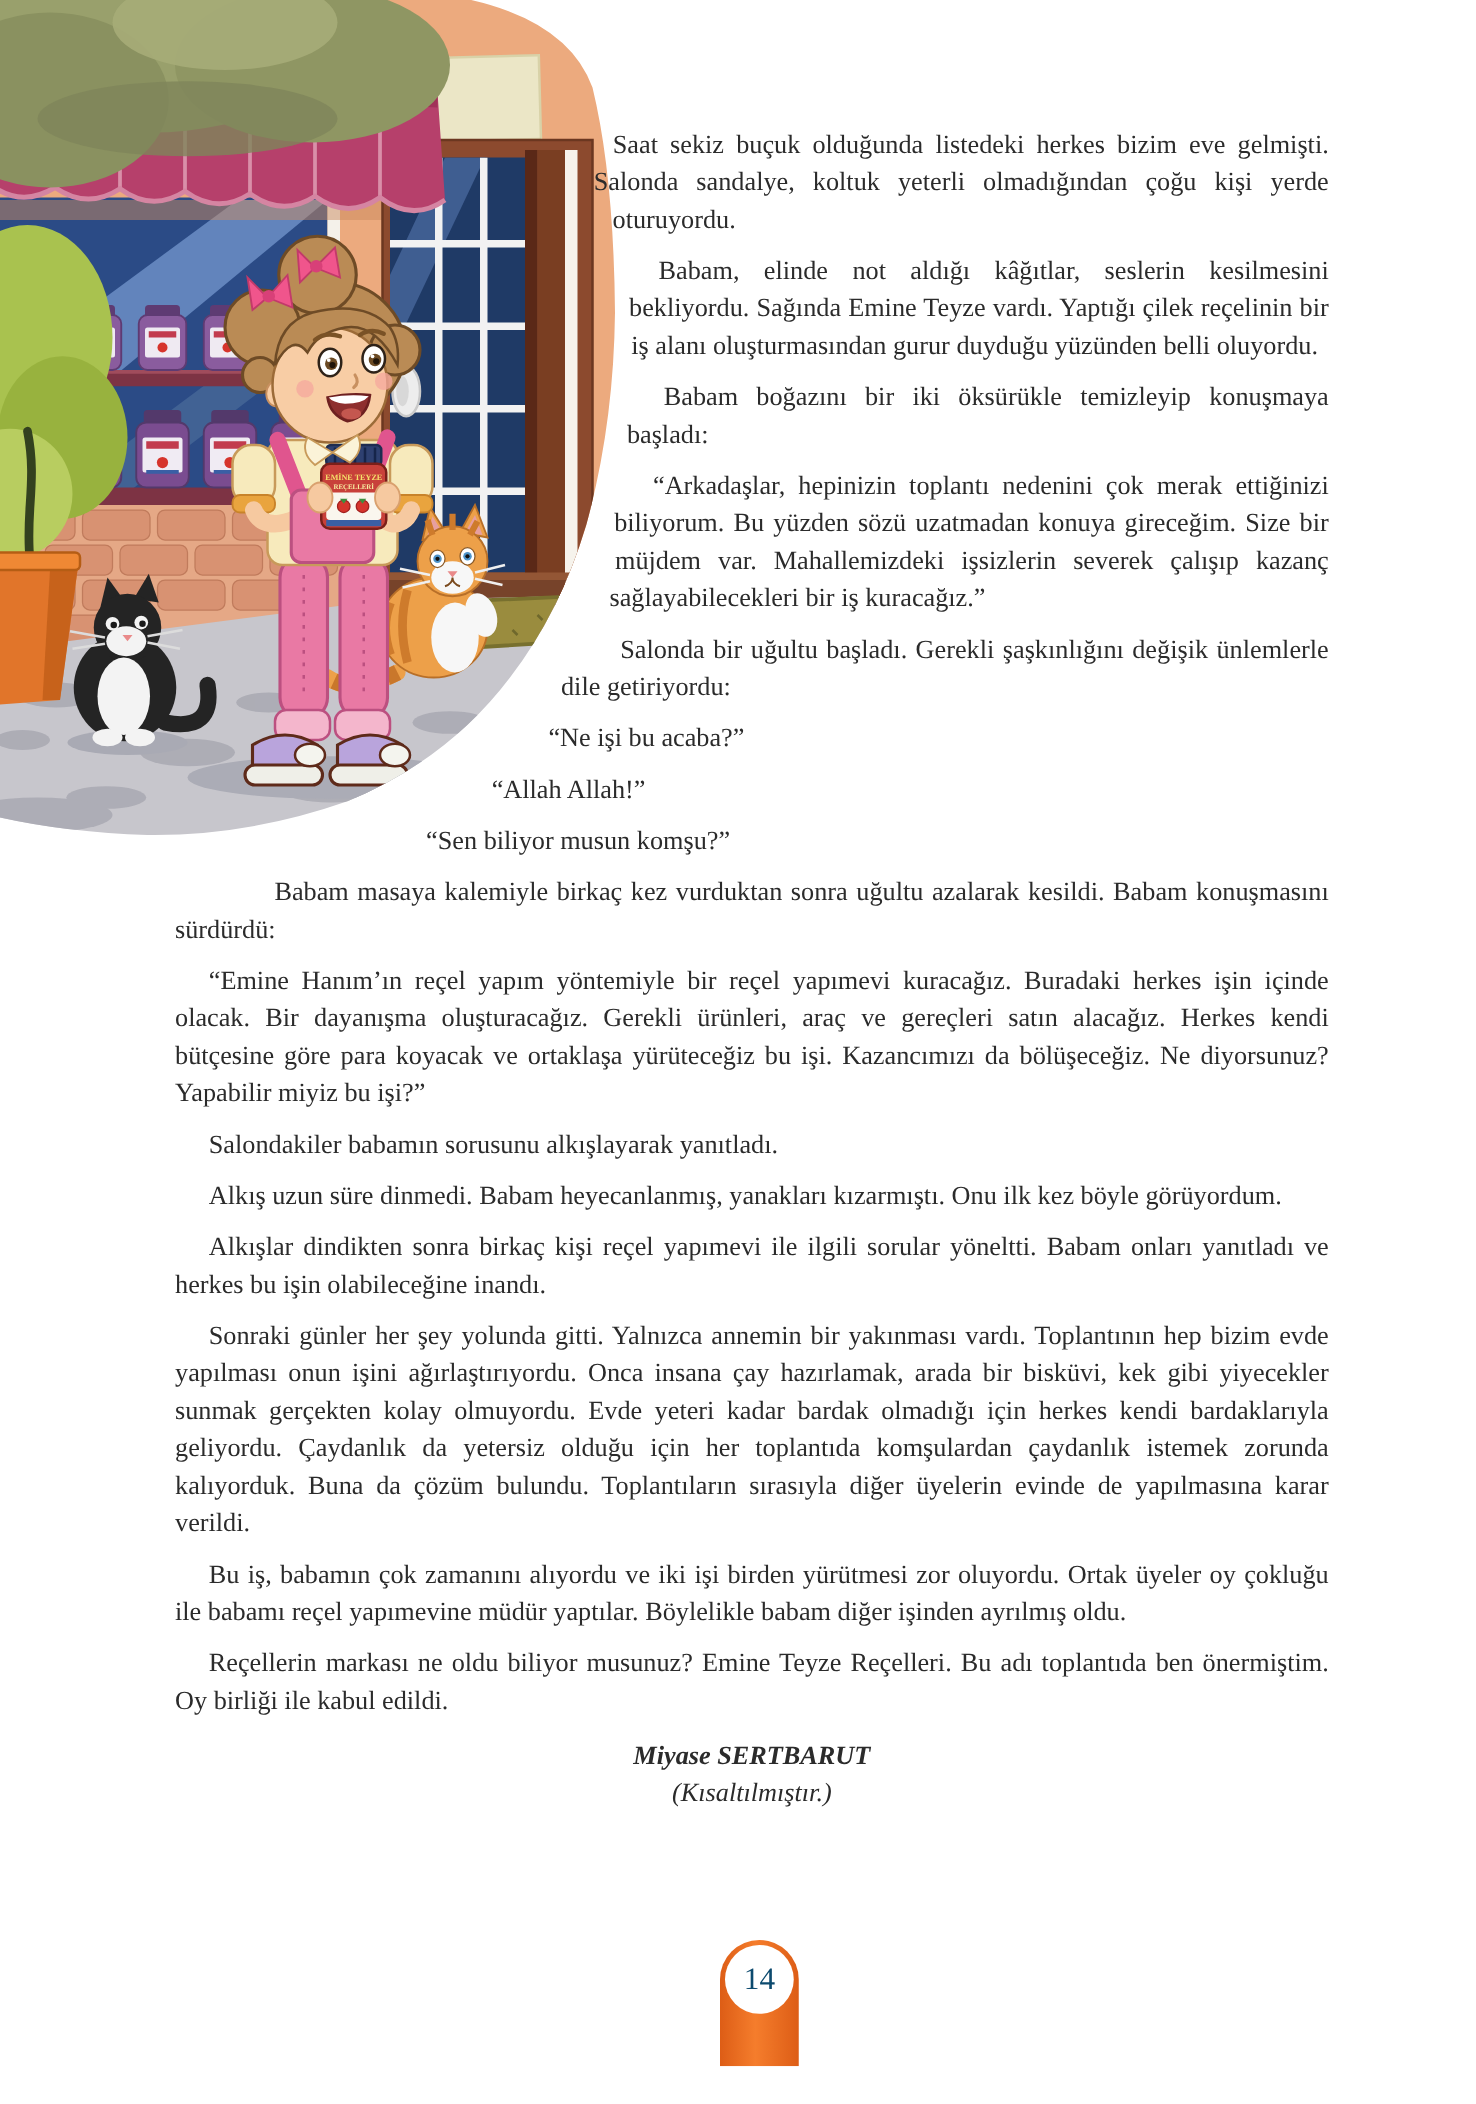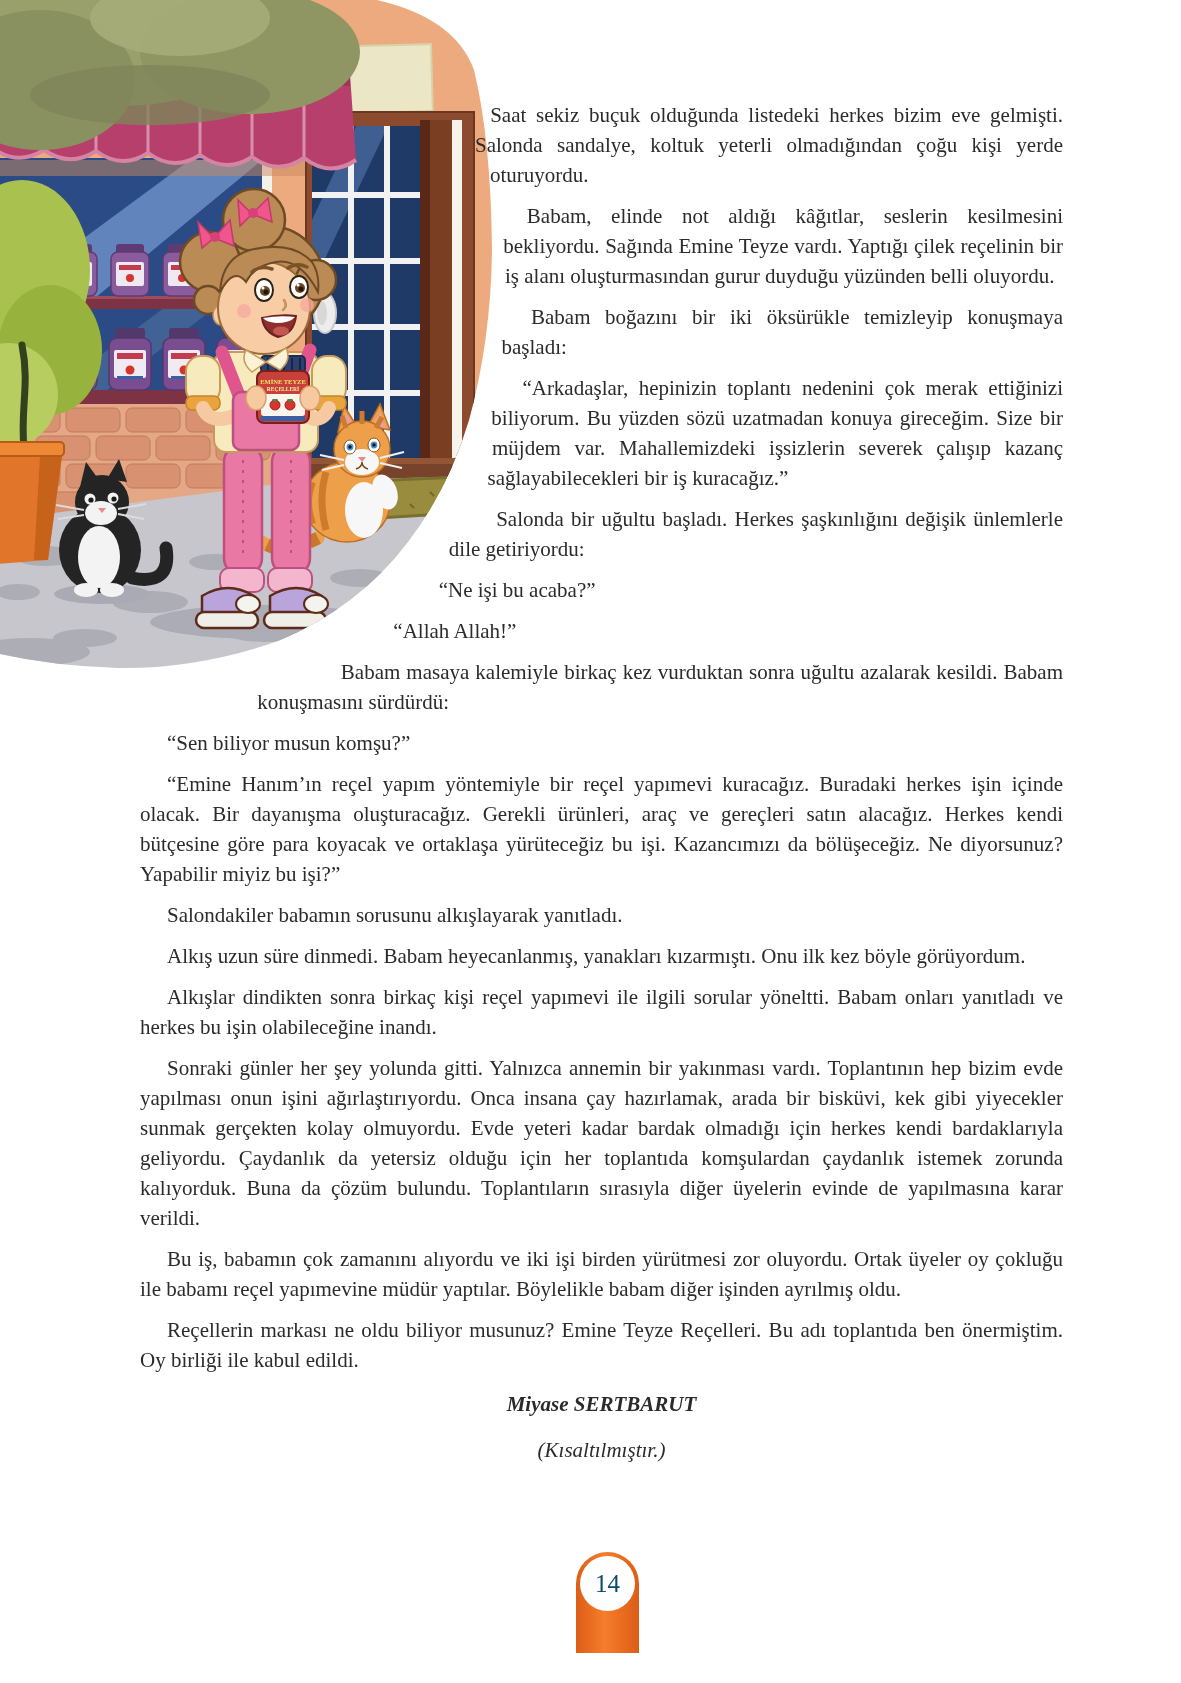--- a/index.html
+++ b/index.html
@@ -20,21 +20,21 @@
   .wrap-shape{
     float:left;width:368px;height:600px;
     shape-outside: polygon(0px 0px, 313px 0px, 330px 50px, 350px 90px, 362px 140px,
       365px 190px, 360px 250px, 350px 300px, 352px 350px, 340px 385px, 320px 420px,
       296px 450px, 262px 485px, 216px 525px, 162px 566px, 115px 588px, 40px 600px, 0px 600px);
     shape-margin:0;
   }
   .para{margin:0 0 11px 0;text-indent:27px;}
   .attribution{margin-top:14px;text-align:center;font-style:italic;}
   .attribution .author{font-weight:bold;}
-  .attribution .note{margin-top:16px;}
+  .attribution .note{margin-top:0;}
   .page-tab{
     position:absolute;left:576px;top:1552px;width:63px;height:131px;
     border-radius:32px 32px 0 0;
     background:linear-gradient(to right,#dd5d16,#f57d2c 45%,#dd5d16);
   }
   .page-circle{
     position:absolute;left:4px;top:4px;width:55px;height:55px;border-radius:50%;
     background:#ffffff;display:flex;align-items:center;justify-content:center;
     font-size:25px;color:#0c4a6e;
   }
@@ -416,25 +416,25 @@
     </g>
   </svg>
 
   <main class="text-col">
     <div class="wrap-shape"></div>
     <div>
         <p class="para">Saat sekiz buçuk olduğunda listedeki herkes bizim eve gelmişti. Salonda sandalye, koltuk yeterli olmadığından çoğu kişi yerde oturuyordu.</p>
         <p class="para">Babam, elinde not aldığı kâğıtlar, seslerin kesilmesini bekliyordu. Sağında Emine Teyze vardı. Yaptığı çilek reçelinin bir iş alanı oluşturmasından gurur duyduğu yüzünden belli oluyordu.</p>
         <p class="para">Babam boğazını bir iki öksürükle temizleyip konuşmaya başladı:</p>
         <p class="para">“Arkadaşlar, hepinizin toplantı nedenini çok merak ettiğinizi biliyorum. Bu yüzden sözü uzatmadan konuya gireceğim. Size bir müjdem var. Mahallemizdeki işsizlerin severek çalışıp kazanç sağlayabilecekleri bir iş kuracağız.”</p>
-        <p class="para">Salonda bir uğultu başladı. Herkes şaşkınlığını değişik ünlemlerle dile getiriyordu:</p>
+        <p class="para">Salonda bir uğultu başladı. Gerekli şaşkınlığını değişik ünlemlerle dile getiriyordu:</p>
         <p class="para">“Ne işi bu acaba?”</p>
         <p class="para">“Allah Allah!”</p>
+        <p class="para">“Sen biliyor musun komşu?”</p>
         <p class="para">Babam masaya kalemiyle birkaç kez vurduktan sonra uğultu azalarak kesildi. Babam konuşmasını sürdürdü:</p>
-        <p class="para">“Sen biliyor musun komşu?”</p>
         <p class="para">“Emine Hanım’ın reçel yapım yöntemiyle bir reçel yapımevi kuracağız. Buradaki herkes işin içinde olacak. Bir dayanışma oluşturacağız. Gerekli ürünleri, araç ve gereçleri satın alacağız. Herkes kendi bütçesine göre para koyacak ve ortaklaşa yürüteceğiz bu işi. Kazancımızı da bölüşeceğiz. Ne diyorsunuz? Yapabilir miyiz bu işi?”</p>
         <p class="para">Salondakiler babamın sorusunu alkışlayarak yanıtladı.</p>
         <p class="para">Alkış uzun süre dinmedi. Babam heyecanlanmış, yanakları kızarmıştı. Onu ilk kez böyle görüyordum.</p>
         <p class="para">Alkışlar dindikten sonra birkaç kişi reçel yapımevi ile ilgili sorular yöneltti. Babam onları yanıtladı ve herkes bu işin olabileceğine inandı.</p>
         <p class="para">Sonraki günler her şey yolunda gitti. Yalnızca annemin bir yakınması vardı. Toplantının hep bizim evde yapılması onun işini ağırlaştırıyordu. Onca insana çay hazırlamak, arada bir bisküvi, kek gibi yiyecekler sunmak gerçekten kolay olmuyordu. Evde yeteri kadar bardak olmadığı için herkes kendi bardaklarıyla geliyordu. Çaydanlık da yetersiz olduğu için her toplantıda komşulardan çaydanlık istemek zorunda kalıyorduk. Buna da çözüm bulundu. Toplantıların sırasıyla diğer üyelerin evinde de yapılmasına karar verildi.</p>
         <p class="para">Bu iş, babamın çok zamanını alıyordu ve iki işi birden yürütmesi zor oluyordu. Ortak üyeler oy çokluğu ile babamı reçel yapımevine müdür yaptılar. Böylelikle babam diğer işinden ayrılmış oldu.</p>
         <p class="para">Reçellerin markası ne oldu biliyor musunuz? Emine Teyze Reçelleri. Bu adı toplantıda ben önermiştim. Oy birliği ile kabul edildi.</p>
       </div>
     <div class="attribution">
       <div class="author">Miyase SERTBARUT</div>

